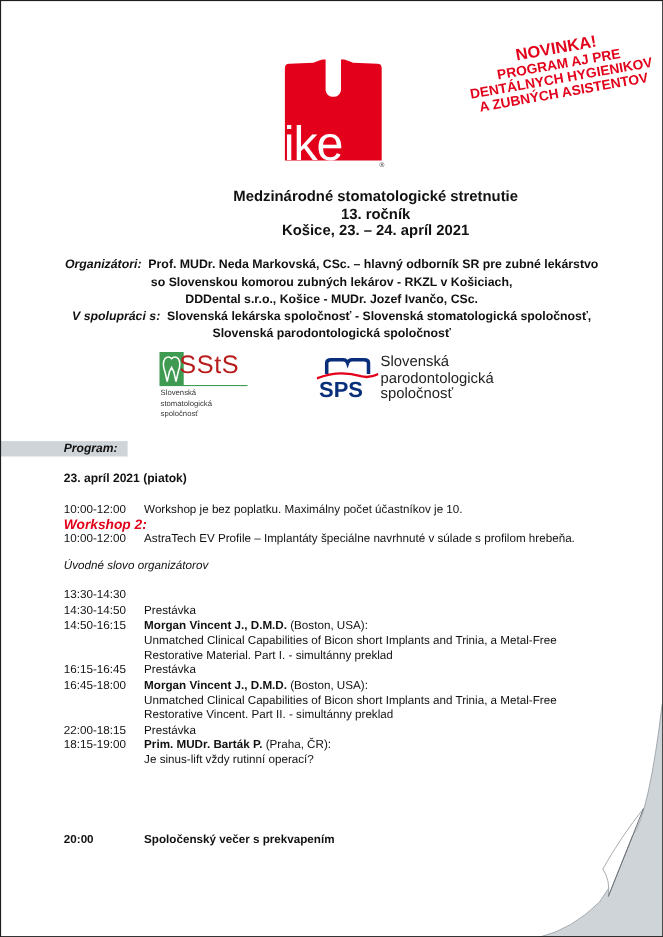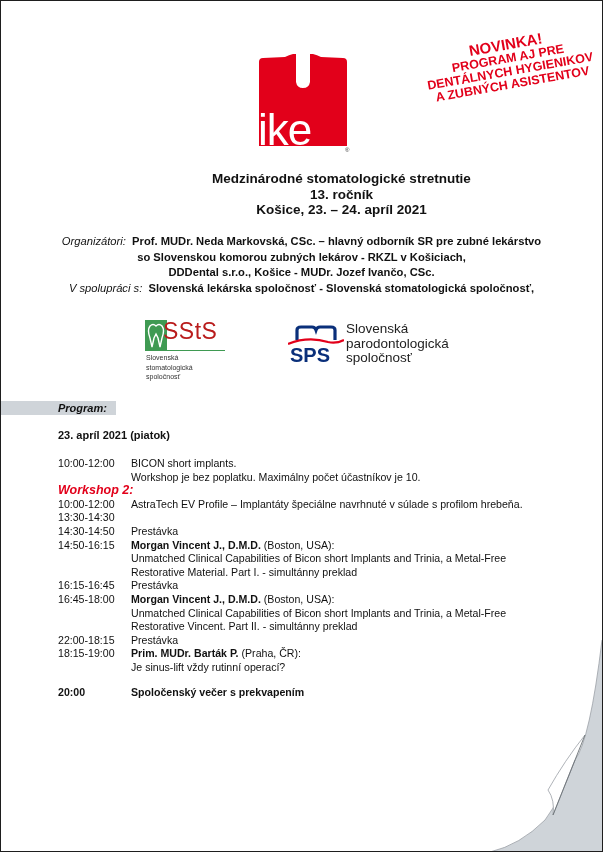--- a/index.html
+++ b/index.html
@@ -46,21 +46,21 @@
       margin-left: 40px;
     }
     .org-block {
       position: absolute; left: 40px; top: 234px; width: 523px;
       text-align: center;
       font-family: "Liberation Sans", sans-serif;
       font-size: 11.2px;
       line-height: 15.5px;
       color: #111;
     }
-    .org-block .lbl { font-style: italic; font-weight: normal; }
+    .org-block .lbl { font-style: italic; font-weight: bold; }
     .org-block b { font-weight: bold; }
 
     
     .ssts {
       position: absolute; left: 145px; top: 320px; width: 90px; height: 62px;
     }
     .ssts-box {
       position: absolute; left: 0; top: 0; width: 22px; height: 30px;
       background: #3f9a52;
     }
@@ -114,21 +114,21 @@
     }
     .ws-title {
       color: #e2001a; font-weight: bold; font-style: italic; font-size: 12.5px; line-height: 13.6px;
     }
     .row { display: flex; }
     .row .t { width: 73px; flex: none; }
     .row .d { flex: 1; }
     .row .d b { font-weight: bold; }
     .sect { font-style: italic; margin-top: 10px; margin-bottom: 14px; }
     .gap { height: 11px; }
-    .bold { font-weight: bold; }
+    .bold { font-weight: bold; margin-top: 47px; }
 
     .curl {
       position: absolute; left: 0; top: 0; width: 603px; height: 852px; pointer-events: none;
     }
   </style>
 </head>
 <body>
 
 <div class="frame"></div>
 
@@ -161,20 +161,21 @@
   <div>Medzinárodné stomatologické stretnutie</div>
   <div>13. ročník</div>
   <div>Košice, 23. – 24. apríl 2021</div>
 </div>
 
 <div class="org-block">
   <div><span class="lbl">Organizátori:</span>&nbsp;&nbsp;<b>Prof. MUDr. Neda Markovská, CSc. – hlavný odborník SR pre zubné lekárstvo</b></div>
   <div><b>so Slovenskou komorou zubných lekárov - RKZL v Košiciach,</b></div>
   <div><b>DDDental s.r.o., Košice - MUDr. Jozef Ivančo, CSc.</b></div>
   <div><span class="lbl">V spolupráci s:</span>&nbsp;&nbsp;<b>Slovenská lekárska spoločnosť - Slovenská stomatologická spoločnosť,</b></div>
+  <div><b>Slovenská parodontologická spoločnosť</b></div>
 </div>
 
 <div class="ssts">
   <div class="ssts-box">
     <svg width="22" height="30" viewBox="0 0 22 30">
         <path d="M5 6 Q8 3 11 6 Q14 3 17 6 Q20 10 17 18 L15 27 L13 18 L11 14 L9 18 L7 27 L5 18 Q2 10 5 6Z" fill="none" stroke="#ffffff" stroke-width="1.4"></path>
       </svg>
   </div>
   <div class="ssts-word">SStS</div>
   <div class="ssts-line"></div>
@@ -199,32 +200,32 @@
 </div>
 
 <div class="program-bar"></div>
 <div class="program-label">Program:</div>
 <div class="day">23. apríl 2021 (piatok)</div>
 
 <div class="prog">
   <div class="row">
     <div class="t">10:00-12:00</div>
     <div class="d">
-      <div>BICON short implants.</div>
       <div>Workshop je bez poplatku. Maximálny počet účastníkov je 10.</div>
     </div>
   </div>
   <div class="ws-title">Workshop 2:</div>
   <div class="row">
     <div class="t">10:00-12:00</div>
     <div class="d">
       <div>AstraTech EV Profile – Implantáty špeciálne navrhnuté v súlade s profilom hrebeňa.</div>
     </div>
   </div>
 
+  <div class="sect">Úvodné slovo organizátorov</div>
 
   <div class="row">
     <div class="t">13:30-14:30</div>
   </div>
   <div class="row">
     <div class="t">14:30-14:50</div>
     <div class="d">Prestávka</div>
   </div>
   <div class="row">
     <div class="t">14:50-16:15</div>

